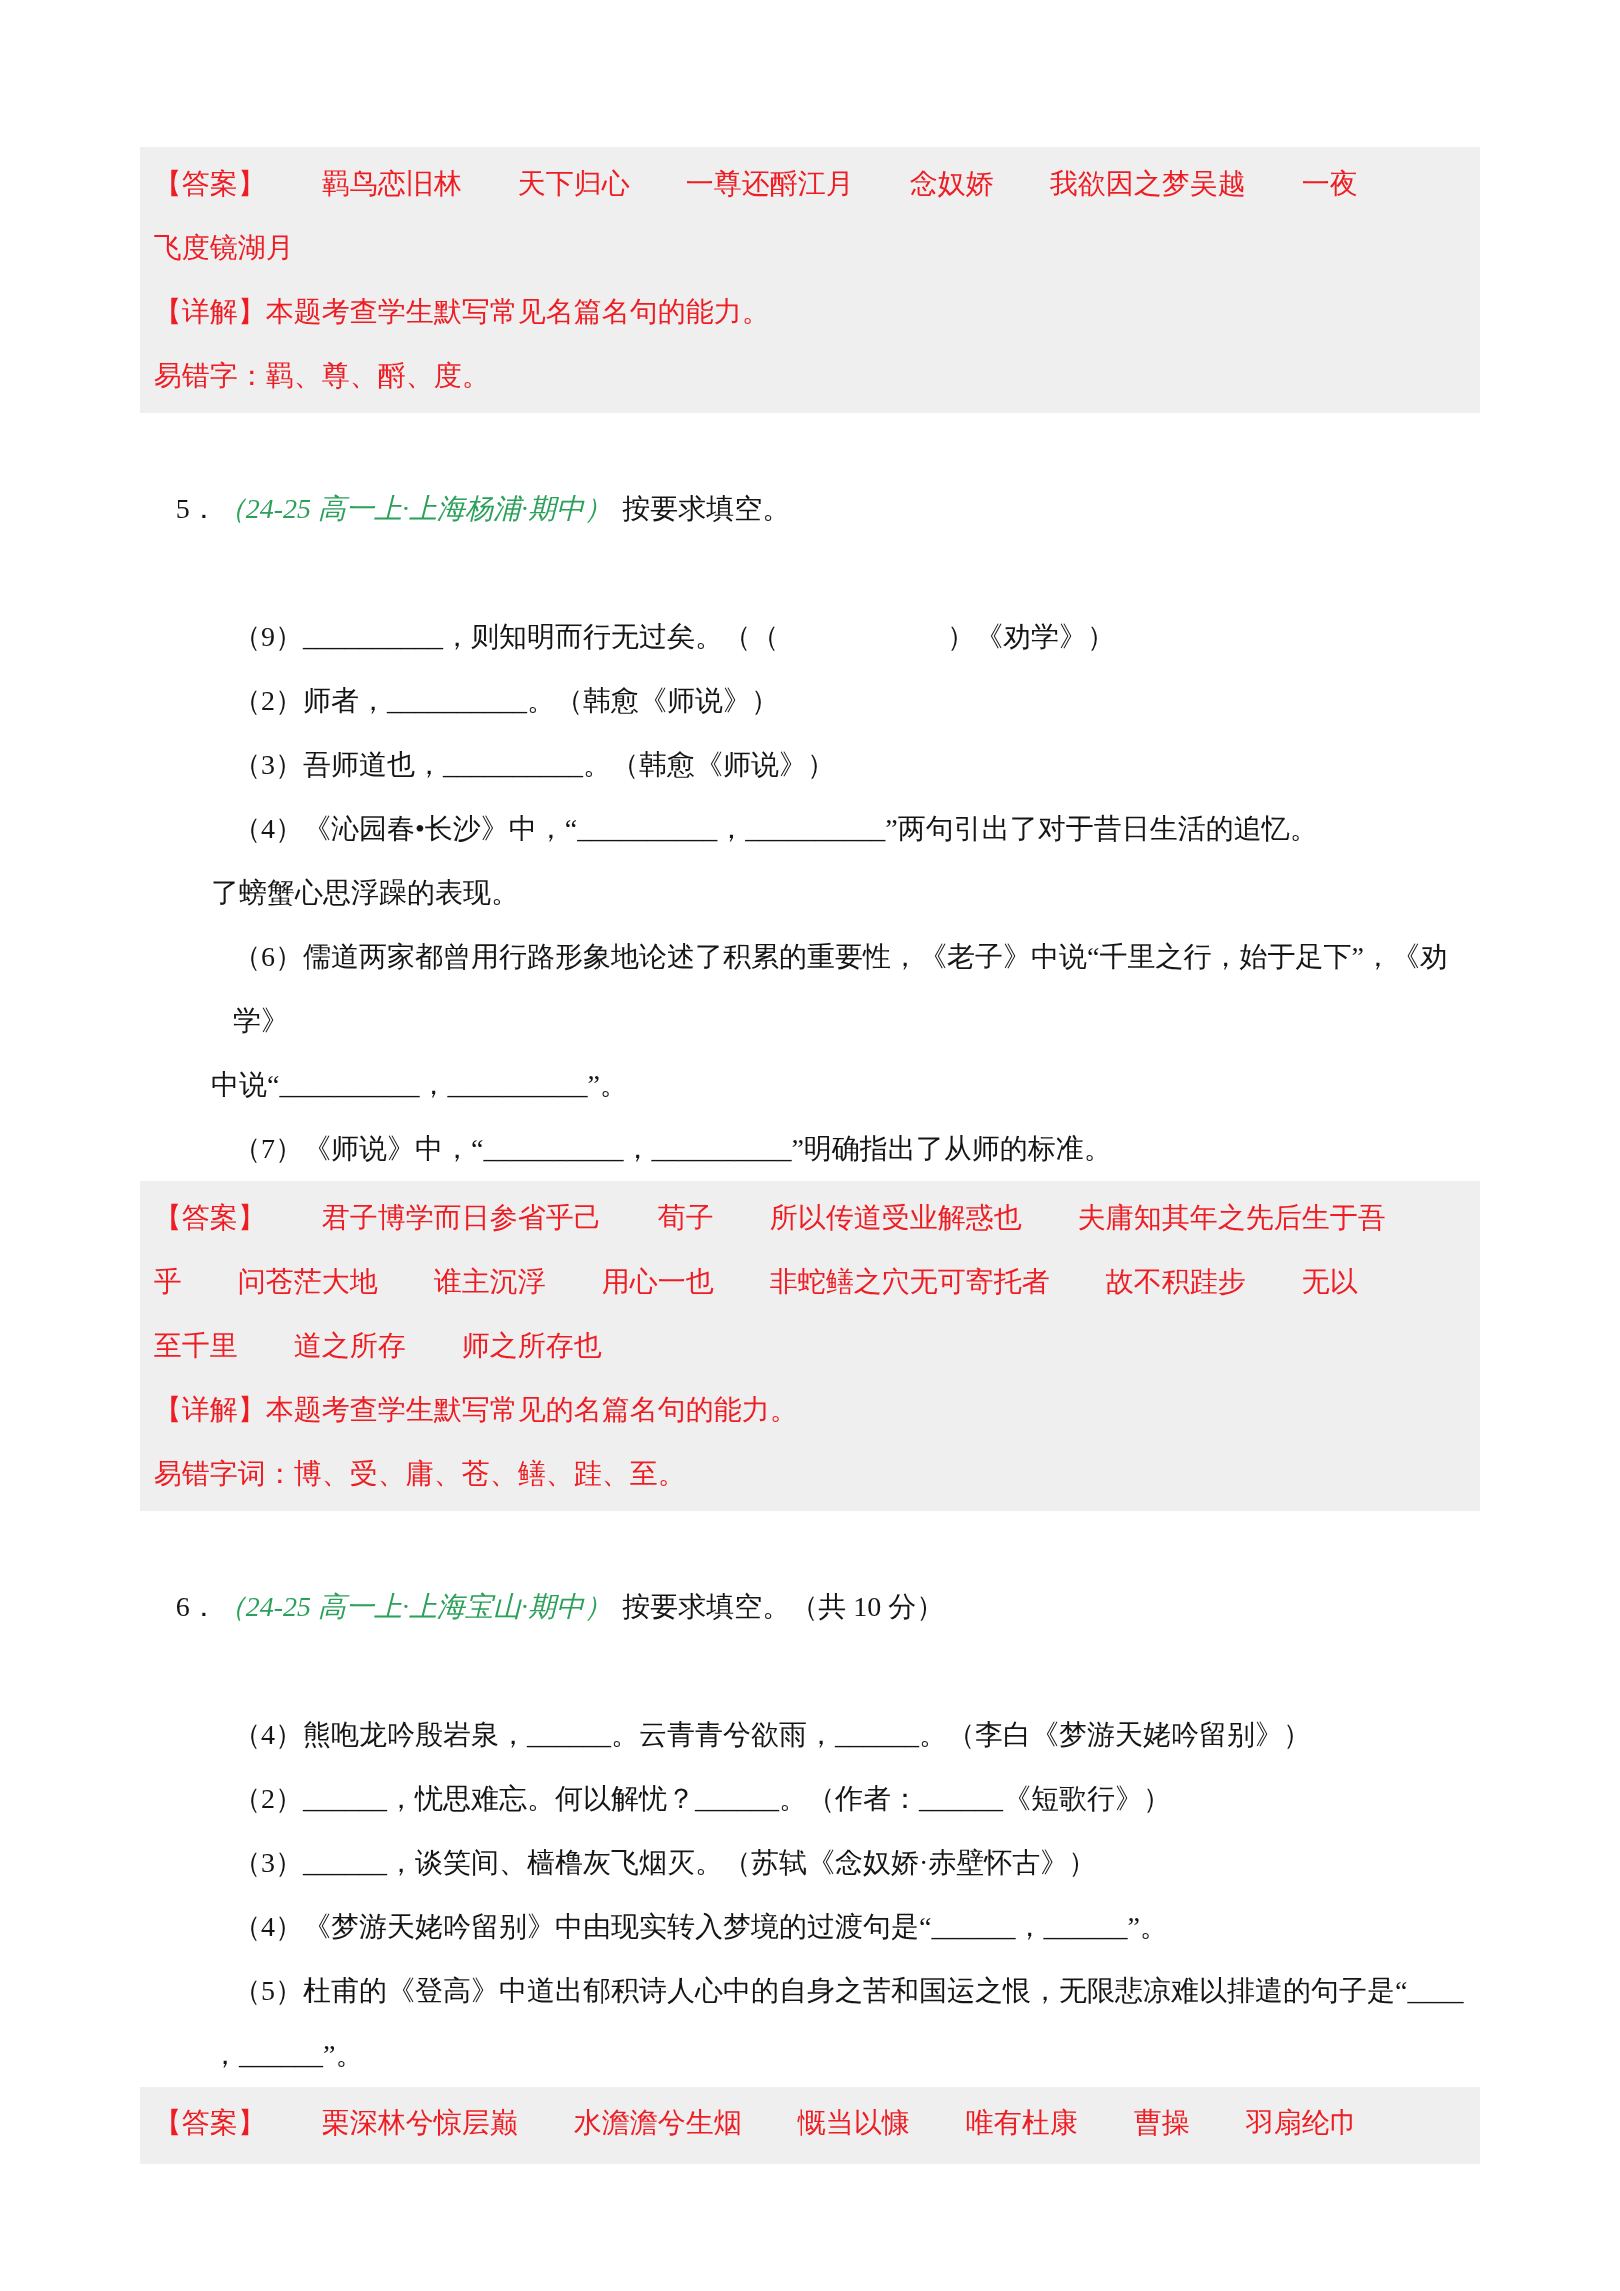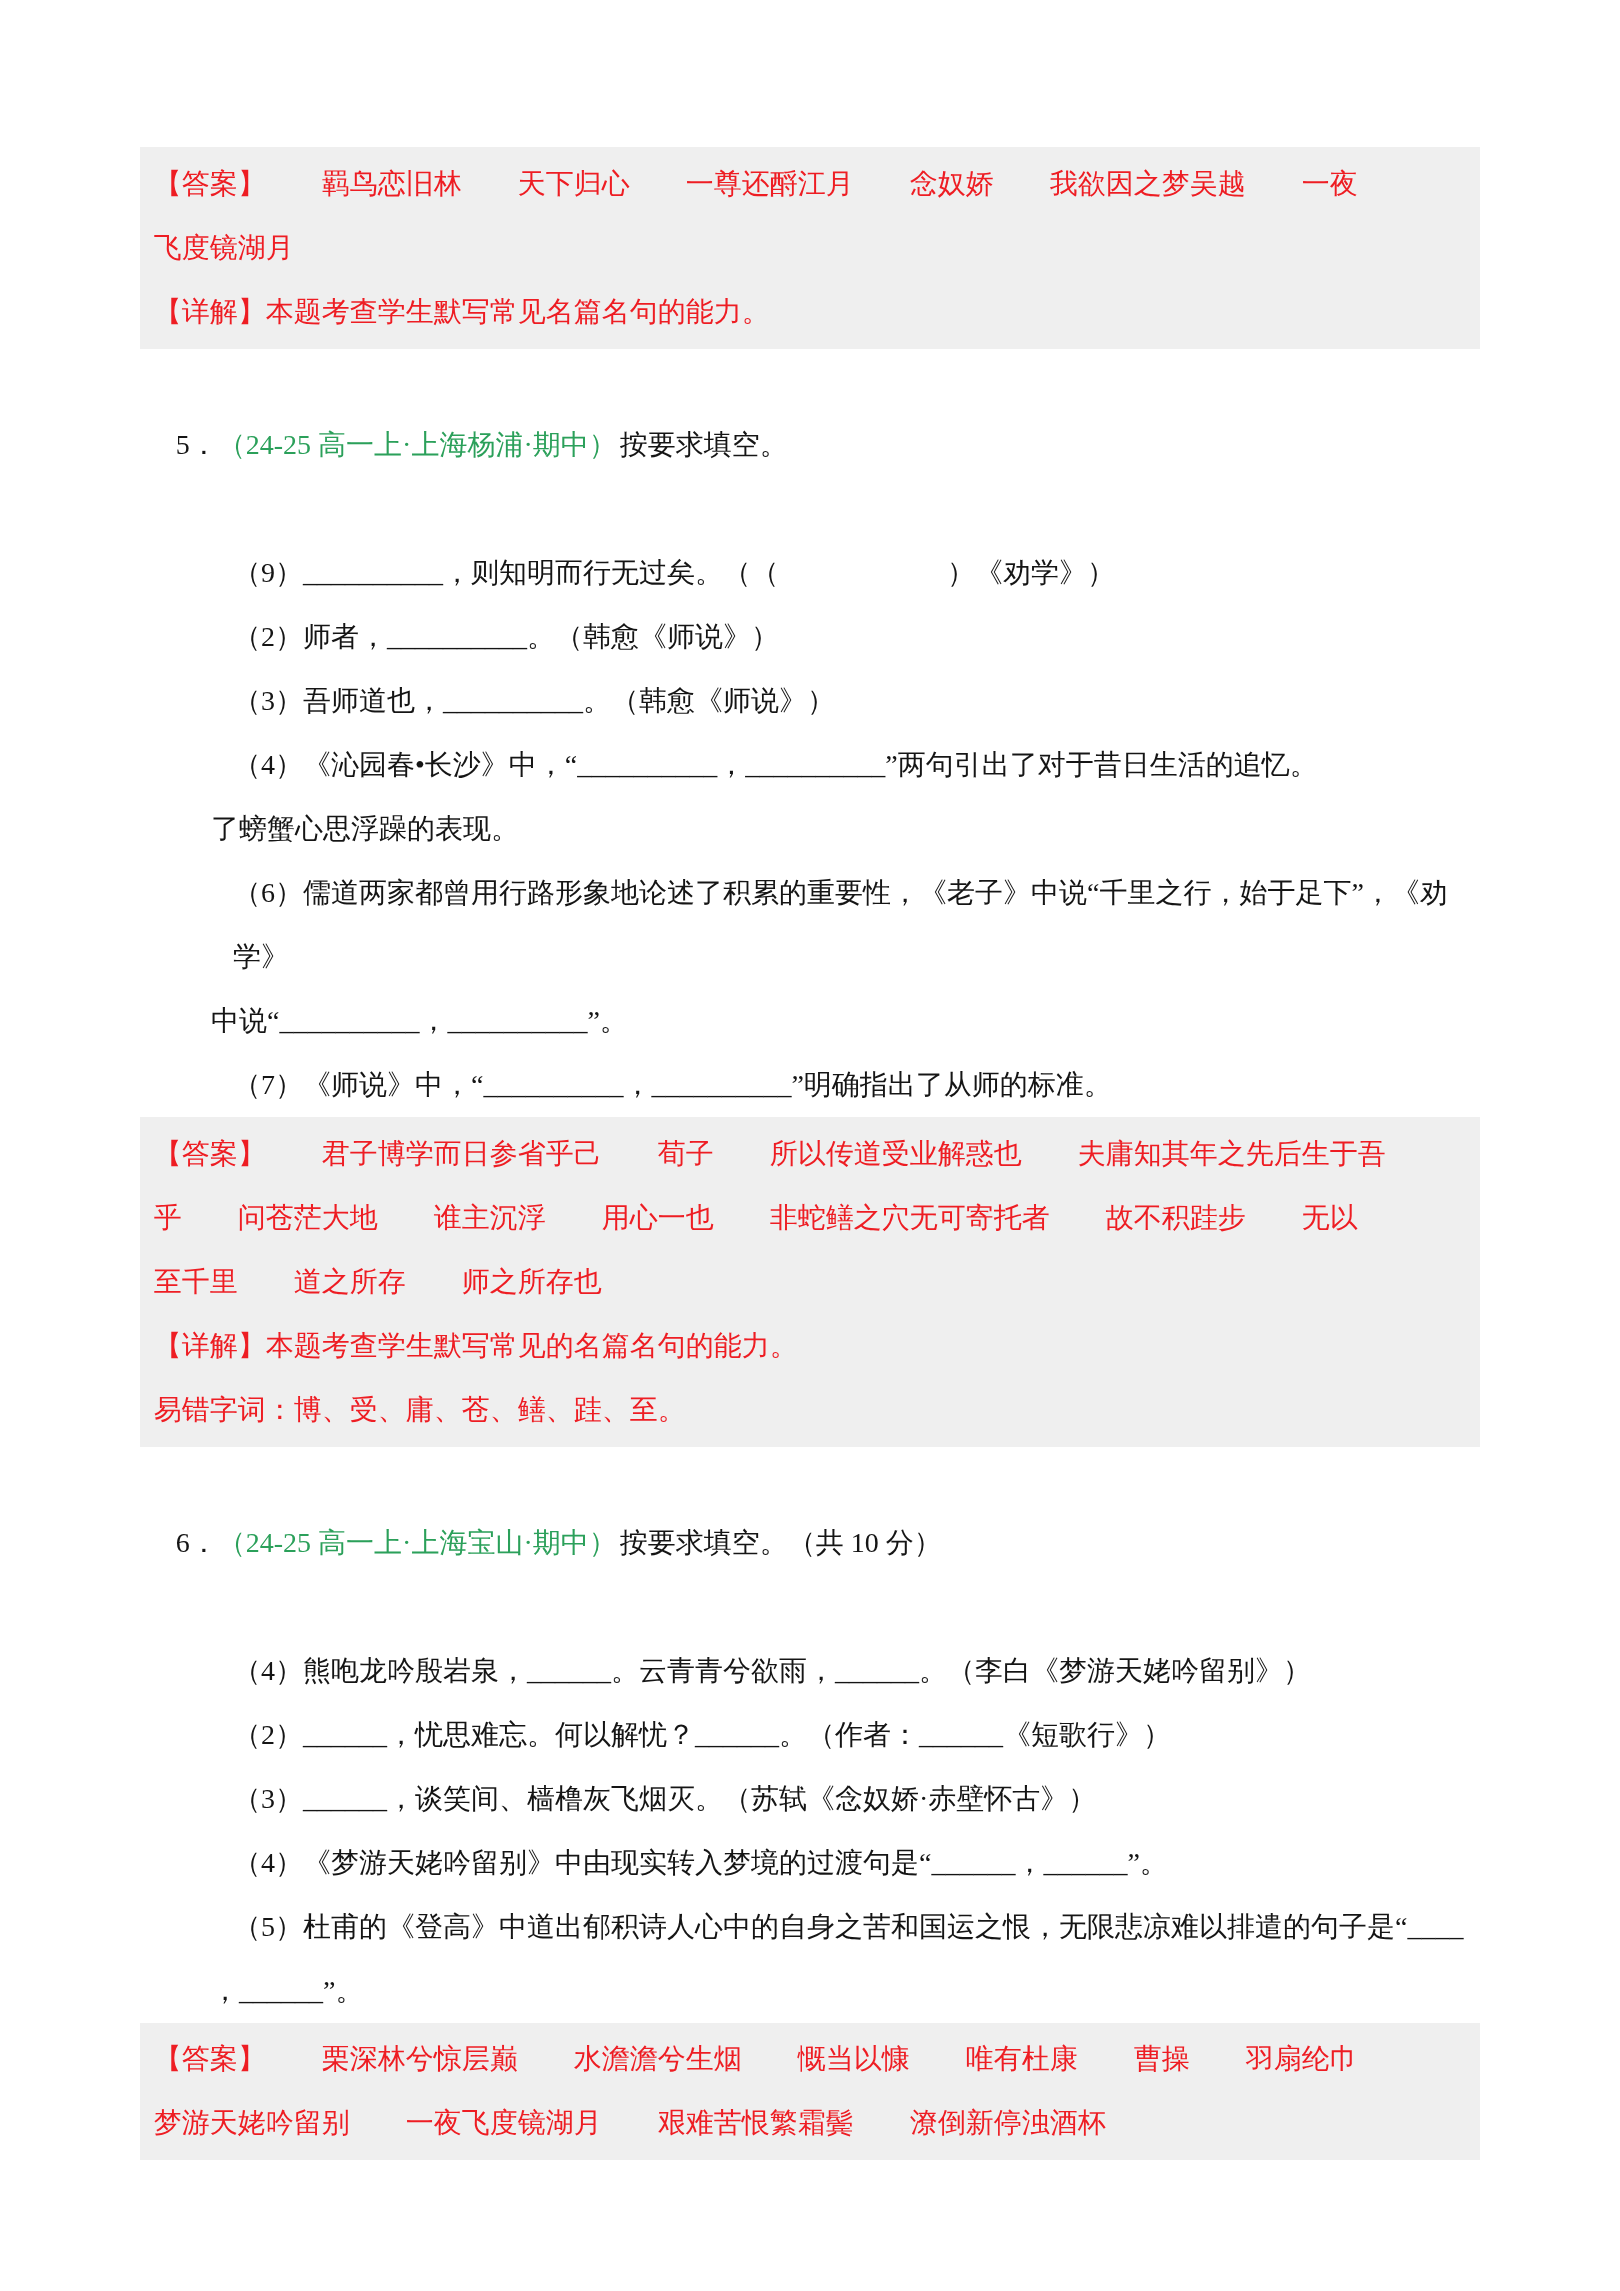--- a/index.html
+++ b/index.html
@@ -26,31 +26,32 @@
   }
   .ansbox {
     background: #efefef;
     padding: 4.9px 13.7px;
   }
   .red   { color: #ee1d23; }
   .green { color: #2ba05a; }
   .qhead { padding-left: 7.8px; }
   .qitem { padding-left: 93px; }
   .qcont { padding-left: 71px; }
-  .qsrc  { margin-right: 3px; }
+  .qsrc  { margin-right: 10px; font-style: italic; }
 </style>
 </head>
 <body>
 
 <main class="page">
 
   <section class="ansbox">
     <div class="ln red">【答案】  羁鸟恋旧林  天下归心  一尊还酹江月  念奴娇  我欲因之梦吴越  一夜</div>
     <div class="ln red">飞度镜湖月</div>
     <div class="ln red">【详解】本题考查学生默写常见名篇名句的能力。</div>
+    <div class="ln red">易错字：羁、尊、酹、度。</div>
   </section>
 
   <div class="ln qhead">
     <span>5．</span><span class="green qsrc">（24-25 高一上·上海杨浦·期中）</span><span>按要求填空。</span>
   </div>
   <div class="ln qitem">（9）__________，则知明而行无过矣。（（　　　　　　）《劝学》）</div>
   <div class="ln qitem">（2）师者，__________。（韩愈《师说》）</div>
   <div class="ln qitem">（3）吾师道也，__________。（韩愈《师说》）</div>
   <div class="ln qitem">（4）《沁园春•长沙》中，“__________，__________”两句引出了对于昔日生活的追忆。</div>
   <div class="ln qcont">了螃蟹心思浮躁的表现。</div>

